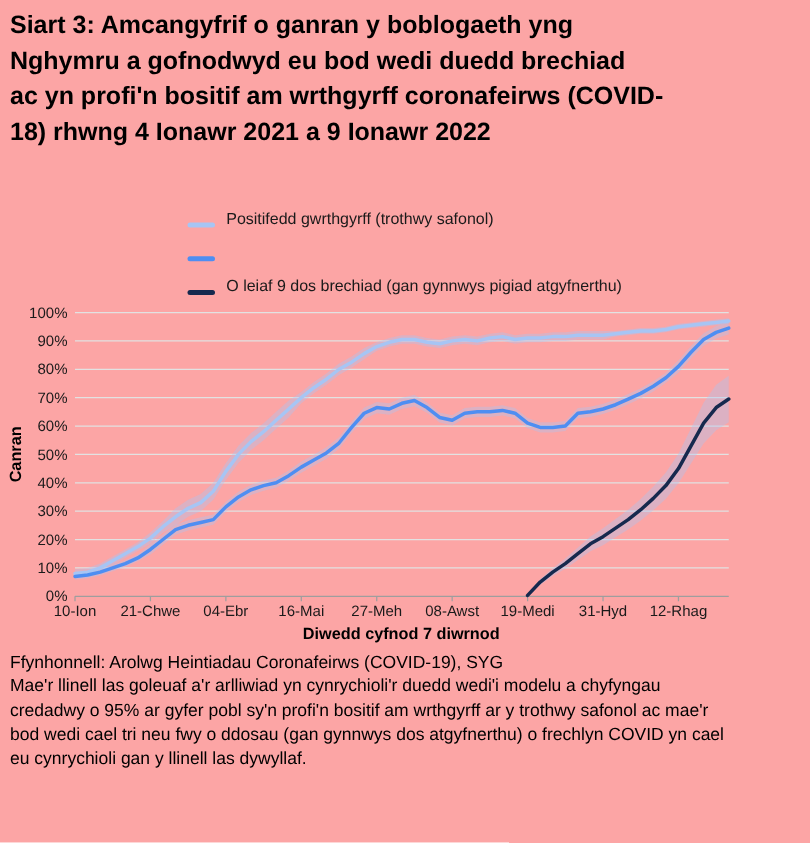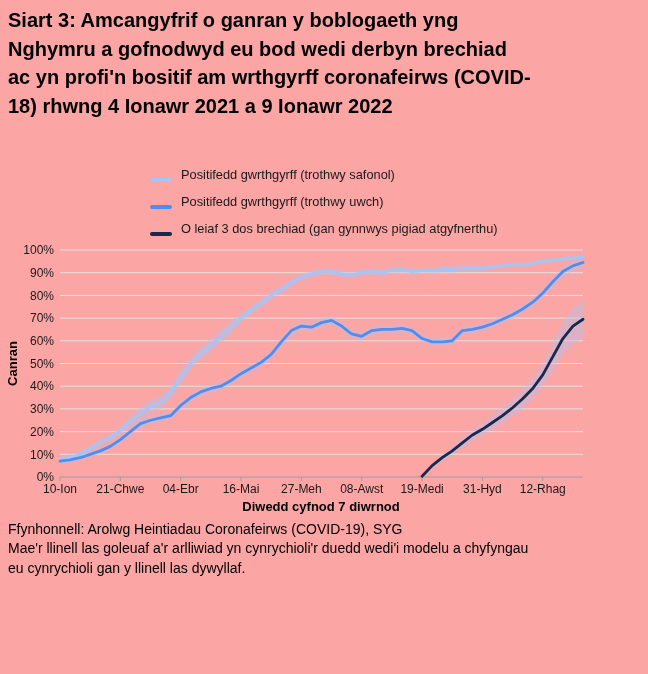--- a/index.html
+++ b/index.html
@@ -17,37 +17,36 @@
   .footer div{white-space:nowrap;}
   svg text{font-family:"Liberation Sans",sans-serif;}
 </style>
 </head>
 <body>
 
 <div class="page">
 
   <div class="title">
     <div>Siart 3: Amcangyfrif o ganran y boblogaeth yng</div>
-    <div>Nghymru a gofnodwyd eu bod wedi derbyn brechiad</div>
+    <div>Nghymru a gofnodwyd eu bod wedi duedd brechiad</div>
     <div>ac yn profi'n bositif am wrthgyrff coronafeirws (COVID-</div>
     <div>18) rhwng 4 Ionawr 2021 a 9 Ionawr 2022</div>
   </div>
 
   <div class="legend">
     <div class="legend-row">
       <span class="legend-swatch" style="background: rgb(167, 197, 244);"></span>
       <span class="legend-label">Positifedd gwrthgyrff (trothwy safonol)</span>
     </div>
     <div class="legend-row">
       <span class="legend-swatch" style="background: rgb(78, 142, 242);"></span>
-      <span class="legend-label">Positifedd gwrthgyrff (trothwy uwch)</span>
     </div>
     <div class="legend-row">
       <span class="legend-swatch" style="background: rgb(22, 41, 78);"></span>
-      <span class="legend-label">O leiaf 3 dos brechiad (gan gynnwys pigiad atgyfnerthu)</span>
+      <span class="legend-label">O leiaf 9 dos brechiad (gan gynnwys pigiad atgyfnerthu)</span>
     </div>
   </div>
 
   <div class="chart-wrap">
     <svg id="chart-svg" width="648" height="280" viewBox="0 0 648 280">
         <text x="54" y="241.2" text-anchor="end" font-size="12" fill="#1a1a1a">0%</text>
         <line x1="60" y1="214.3" x2="583" y2="214.3" stroke="#e2e2e2" stroke-width="1"></line>
         <text x="54" y="218.5" text-anchor="end" font-size="12" fill="#1a1a1a">10%</text>
         <line x1="60" y1="191.6" x2="583" y2="191.6" stroke="#e2e2e2" stroke-width="1"></line>
         <text x="54" y="195.79999999999998" text-anchor="end" font-size="12" fill="#1a1a1a">20%</text>
@@ -93,16 +92,18 @@
         <polygon points="422.0769230769231,234.957 432.1346153846154,223.38 442.1923076923077,214.527 452.25,206.809 462.3076923076923,197.95600000000002 472.3653846153846,189.103 482.4230769230769,182.52 492.4807692307692,175.256 502.53846153846155,167.765 512.5961538461538,159.139 522.6538461538462,149.151 532.7115384615385,138.02800000000002 542.7692307692307,123.046 552.8269230769231,102.61599999999999 562.8846153846155,82.18599999999998 572.9423076923076,67.88499999999999 583,60.62099999999998 583,97.84899999999999 572.9423076923076,104.20500000000001 562.8846153846155,114.87400000000002 552.8269230769231,130.764 542.7692307692307,146.654 532.7115384615385,158.912 522.6538461538462,168.219 512.5961538461538,176.391 502.53846153846155,183.655 492.4807692307692,189.784 482.4230769230769,196.14 472.3653846153846,200.90699999999998 462.3076923076923,207.944 452.25,214.981 442.1923076923077,220.883 432.1346153846154,227.92 422.0769230769231,237" fill="rgba(167,197,244,0.38)"></polygon>
         <polyline points="60,218.84 70.0576923076923,217.70499999999998 80.11538461538461,214.3 90.17307692307692,208.625 100.23076923076923,202.95 110.28846153846155,197.275 120.34615384615384,190.465 130.40384615384613,181.385 140.46153846153845,173.44 150.51923076923077,166.63 160.5769230769231,162.09 170.6346153846154,153.01 180.69230769230768,137.12 190.75,123.5 200.8076923076923,113.285 210.8653846153846,105.34 220.92307692307693,96.25999999999999 230.98076923076923,87.18 241.03846153846155,78.10000000000002 251.09615384615384,70.155 261.1538461538462,63.345 271.21153846153845,55.39999999999998 281.2692307692308,49.72500000000002 291.3269230769231,42.91499999999999 301.38461538461536,37.24000000000001 311.44230769230774,33.83500000000001 321.5,31.564999999999998 331.5576923076923,31.564999999999998 341.6153846153846,33.83500000000001 351.6730769230769,34.97 361.7307692307692,32.69999999999999 371.78846153846155,31.564999999999998 381.84615384615387,32.69999999999999 391.90384615384613,30.430000000000007 401.96153846153845,29.294999999999987 412.0192307692308,31.564999999999998 422.0769230769231,30.430000000000007 432.1346153846154,30.430000000000007 442.1923076923077,29.294999999999987 452.25,29.294999999999987 462.3076923076923,28.159999999999997 472.3653846153846,28.159999999999997 482.4230769230769,28.159999999999997 492.4807692307692,27.024999999999977 502.53846153846155,25.889999999999986 512.5961538461538,24.754999999999995 522.6538461538462,24.754999999999995 532.7115384615385,23.620000000000005 542.7692307692307,21.350000000000023 552.8269230769231,20.215000000000003 562.8846153846155,19.080000000000013 572.9423076923076,17.944999999999993 583,16.810000000000002" fill="none" stroke="#a7c5f4" stroke-width="2.8" stroke-linejoin="round" stroke-linecap="round"></polyline>
         <polyline points="60,221.10999999999999 70.0576923076923,219.975 80.11538461538461,217.70499999999998 90.17307692307692,214.3 100.23076923076923,210.895 110.28846153846155,206.355 120.34615384615384,199.54500000000002 130.40384615384613,191.6 140.46153846153845,183.655 150.51923076923077,180.25 160.5769230769231,177.98 170.6346153846154,175.70999999999998 180.69230769230768,165.495 190.75,157.55 200.8076923076923,151.875 210.8653846153846,148.47 220.92307692307693,146.2 230.98076923076923,140.525 241.03846153846155,133.715 251.09615384615384,128.04000000000002 261.1538461538462,122.365 271.21153846153845,114.41999999999999 281.2692307692308,101.935 291.3269230769231,90.58500000000001 301.38461538461536,86.04499999999999 311.44230769230774,87.18 321.5,82.63999999999999 331.5576923076923,80.37 341.6153846153846,86.04499999999999 351.6730769230769,93.99000000000001 361.7307692307692,96.25999999999999 371.78846153846155,90.58500000000001 381.84615384615387,89.44999999999999 391.90384615384613,89.44999999999999 401.96153846153845,88.315 412.0192307692308,90.58500000000001 422.0769230769231,98.53 432.1346153846154,101.935 442.1923076923077,101.935 452.25,100.80000000000001 462.3076923076923,90.58500000000001 472.3653846153846,89.44999999999999 482.4230769230769,87.18 492.4807692307692,83.77499999999998 502.53846153846155,79.23500000000001 512.5961538461538,74.695 522.6538461538462,69.02000000000001 532.7115384615385,62.21000000000001 542.7692307692307,53.129999999999995 552.8269230769231,41.78 562.8846153846155,31.564999999999998 572.9423076923076,25.889999999999986 583,22.485000000000014" fill="none" stroke="#4e8ef2" stroke-width="2.8" stroke-linejoin="round" stroke-linecap="round"></polyline>
         <polyline points="422.0769230769231,236.319 432.1346153846154,225.65 442.1923076923077,217.70499999999998 452.25,210.895 462.3076923076923,202.95 472.3653846153846,195.005 482.4230769230769,189.32999999999998 492.4807692307692,182.52 502.53846153846155,175.70999999999998 512.5961538461538,167.765 522.6538461538462,158.685 532.7115384615385,148.47 542.7692307692307,134.85 552.8269230769231,116.69 562.8846153846155,98.53 572.9423076923076,86.04499999999999 583,79.23500000000001" fill="none" stroke="#16294e" stroke-width="2.8" stroke-linejoin="round" stroke-linecap="round"></polyline>
       </svg>
   </div>
 
   <div class="footer">
     <div>Ffynhonnell: Arolwg Heintiadau Coronafeirws (COVID-19), SYG</div>
     <div>Mae'r llinell las goleuaf a'r arlliwiad yn cynrychioli'r duedd wedi'i modelu a chyfyngau</div>
+    <div>credadwy o 95% ar gyfer pobl sy'n profi'n bositif am wrthgyrff ar y trothwy safonol ac mae'r</div>
+    <div>bod wedi cael tri neu fwy o ddosau (gan gynnwys dos atgyfnerthu) o frechlyn COVID yn cael</div>
     <div>eu cynrychioli gan y llinell las dywyllaf.</div>
   </div>
 
 </div>
 
 </body></html>

